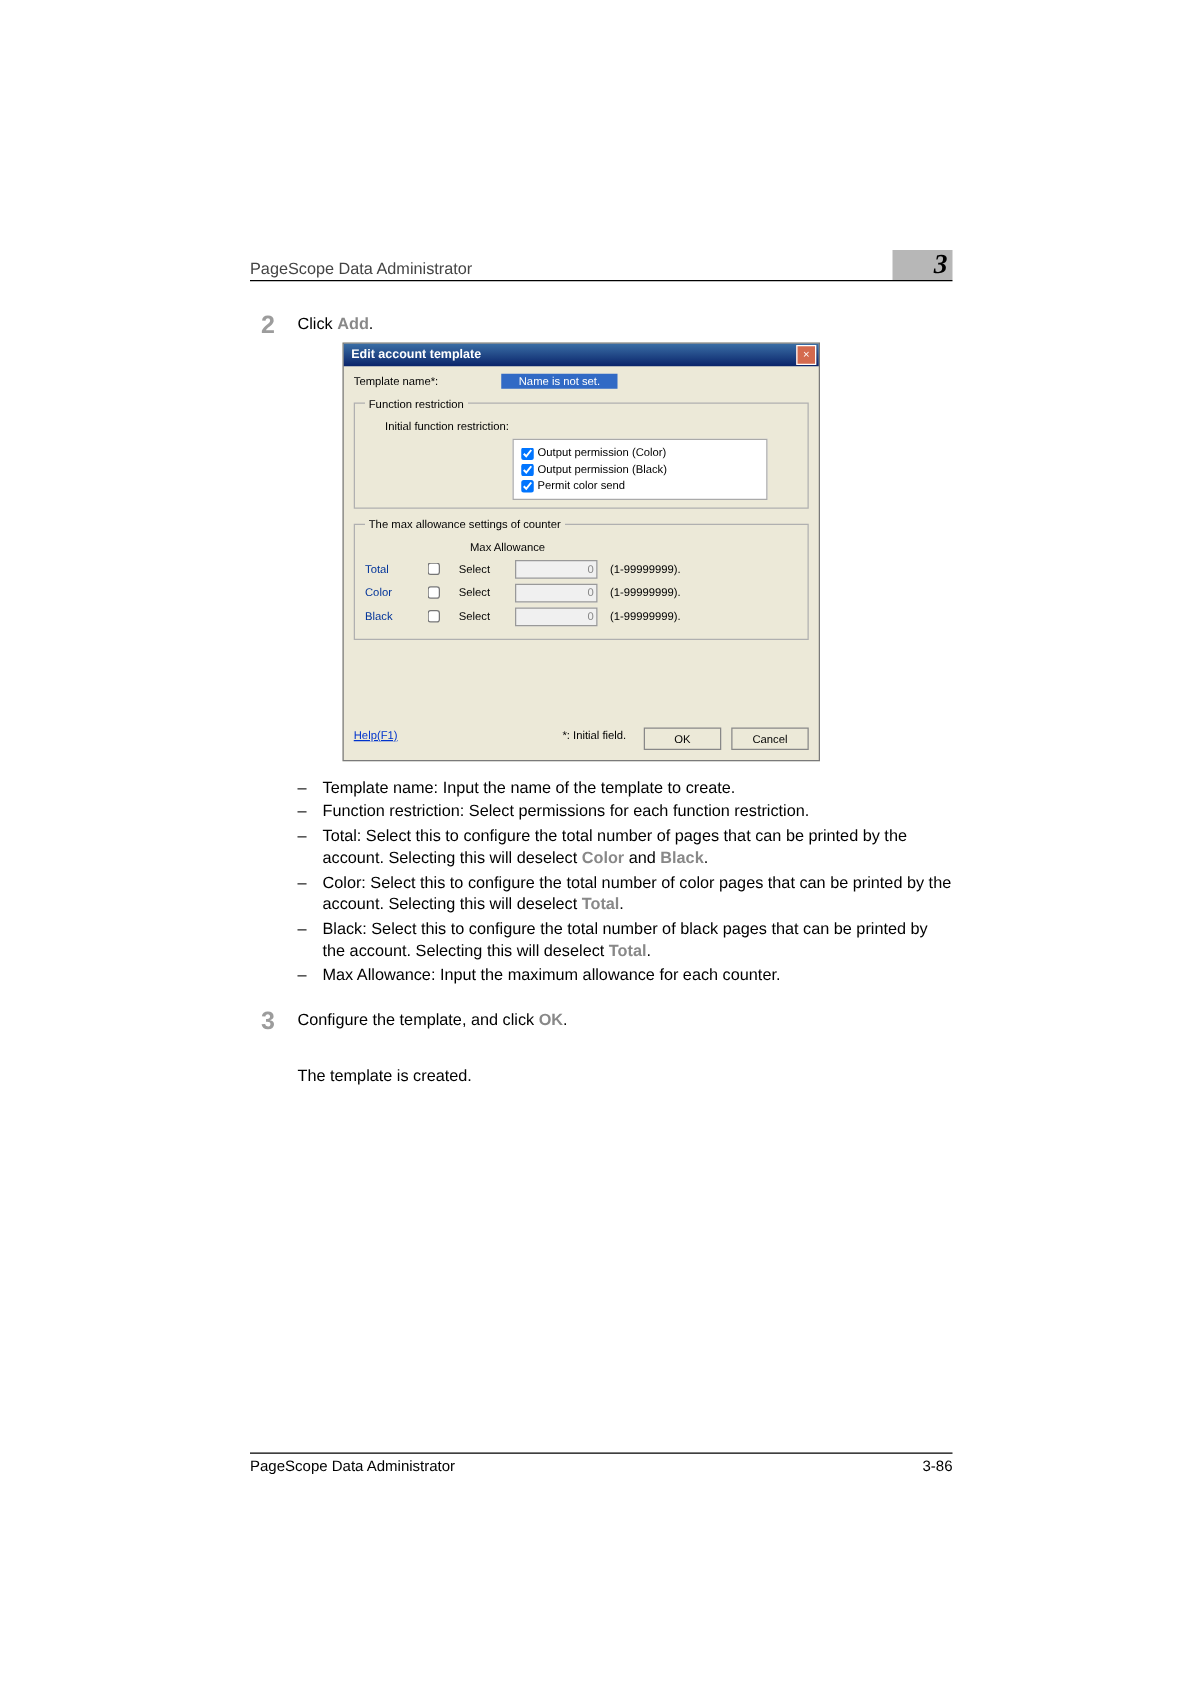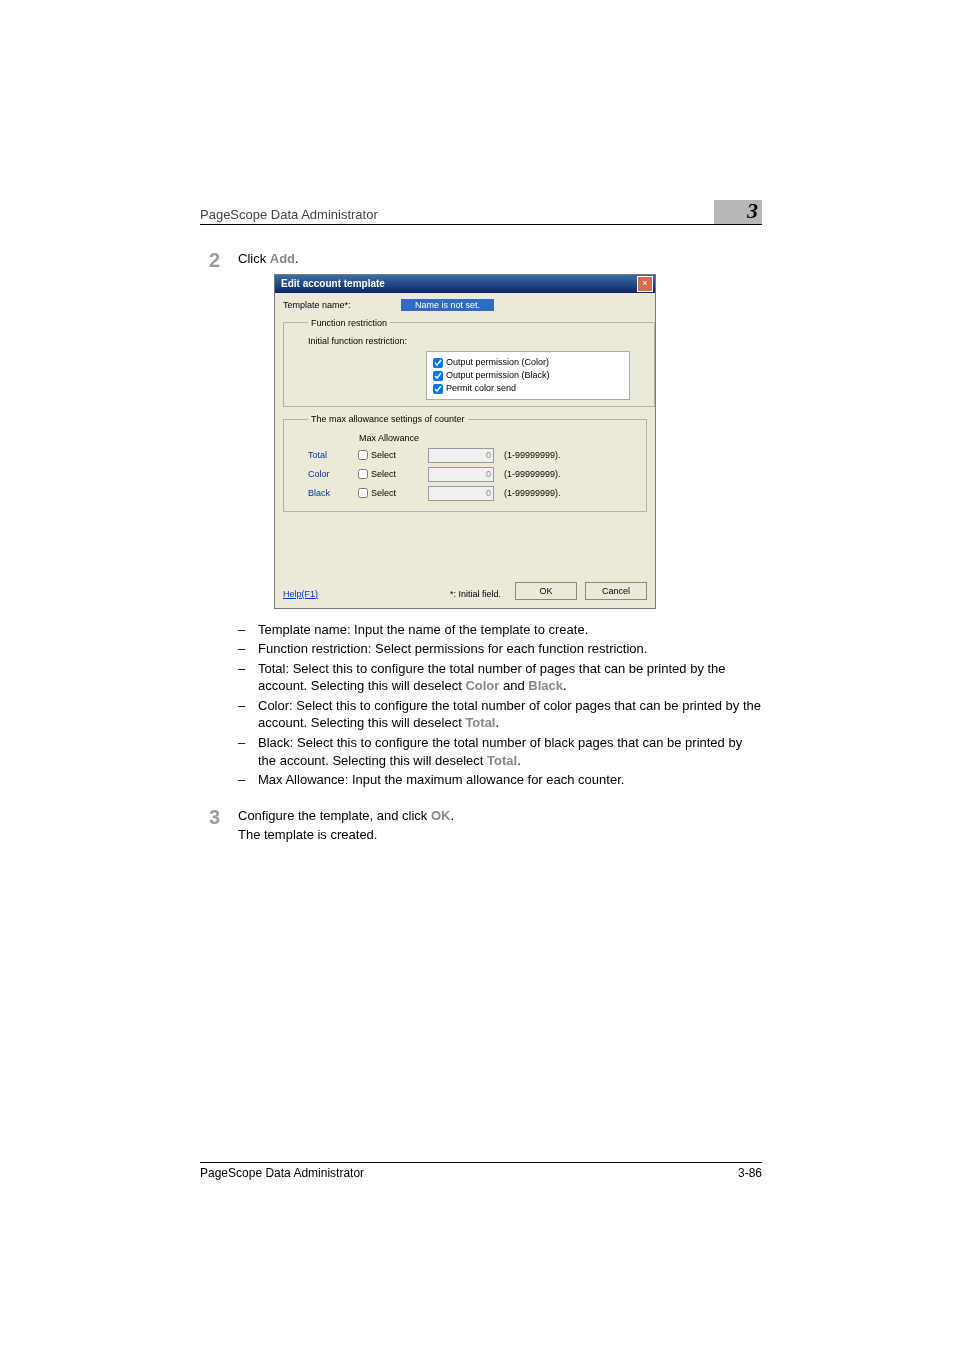--- a/index.html
+++ b/index.html
@@ -129,21 +129,21 @@
   }
   .hl {
     background: #316ac5;
     color: #fff;
     padding: 0 14px;
   }
 
   fieldset.fs {
     border: 1px solid #b0b0b0;
     margin: 6px 0;
-    padding: 6px 24px;
+    padding: 6px 8px;
   }
   fieldset.fs legend {
     padding: 0 3px;
     font-size: 9px;
   }
   .perm-box {
     background: #fff;
     border: 1px solid #aaa;
     padding: 4px 6px;
     margin-left: 118px;
@@ -166,47 +166,47 @@
     gap: 10px;
     margin-bottom: 4px;
   }
   .cnt-row .cnt-lbl {
     width: 40px;
     color: #003399;
   }
   .cnt-row label.sel {
     display: inline-flex;
     align-items: center;
-    gap: 3px;
+    gap: 15px;
     width: 60px;
   }
   .cnt-row input[type="checkbox"] {
     width: 10px; height: 10px; margin: 0;
   }
   .cnt-row .maxbox {
     width: 60px;
     height: 13px;
     border: 1px solid #999;
     background: #f0f0f0;
     text-align: right;
     padding: 0 2px;
     color: #888;
     box-sizing: content-box;
   }
   .cnt-row .range {
     color: #000;
   }
   .max-hdr {
-    margin-left: 51px;
+    margin-left: 84px;
     margin-bottom: 4px;
   }
 
   .dlg-footer {
     display: flex;
-    align-items: flex-end;
+    align-items: flex-start;
     margin-top: 70px;
     gap: 8px;
   }
   .dlg-footer .help {
     color: #0033cc;
     text-decoration: underline;
     flex: 1;
   }
   .dlg-footer .req {
     margin-right: 6px;
@@ -283,21 +283,21 @@
             <span class="closebtn">×</span>
           </div>
           <div class="dlg-body">
             <div class="row">
               <span class="lbl">Template name*:</span>
               <span class="hl">Name is not set.</span>
             </div>
 
             <fieldset class="fs">
               <legend>Function restriction</legend>
-              <div class="row" style="align-items:flex-start;">
+              <div class="row" style="align-items:flex-start;margin-left:16px;">
                 <span class="lbl">Initial function restriction:</span>
               </div>
               <div class="perm-box">
                 <label><input type="checkbox" checked="" style=""><span>Output permission (Color)</span></label>
                 <label><input type="checkbox" checked="" style=""><span>Output permission (Black)</span></label>
                 <label><input type="checkbox" checked="" style=""><span>Permit color send</span></label>
               </div>
             </fieldset>
 
             <fieldset class="fs">
@@ -370,21 +370,21 @@
         </ul>
       </div>
     </div>
 
     <div class="step" style="margin-top:16px;">
       <div class="stepnum">3</div>
       <div class="stepcontent">
         <div>
           <span>Configure the template, and click </span><span class="bold-gray">OK</span><span>.</span>
         </div>
-        <div style="margin-top:2px;">The template is created.</div>
+        <div style="margin-top:28px;">The template is created.</div>
       </div>
     </div>
 
   </div>
 
   <div class="pagefoot">
     <span>PageScope Data Administrator</span>
     <span>3-86</span>
   </div>
 

